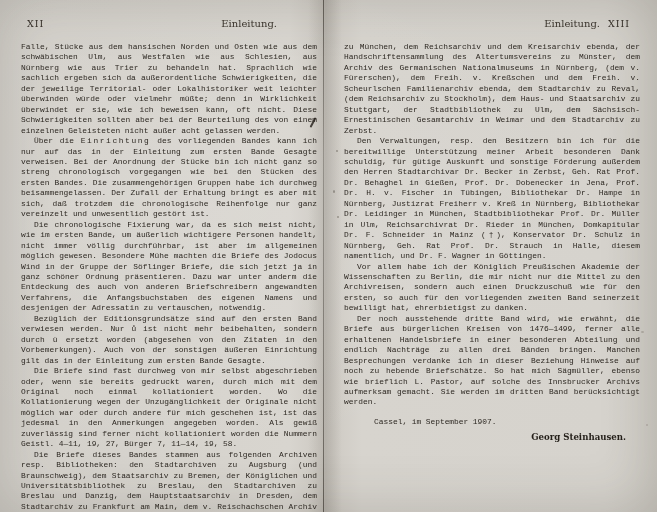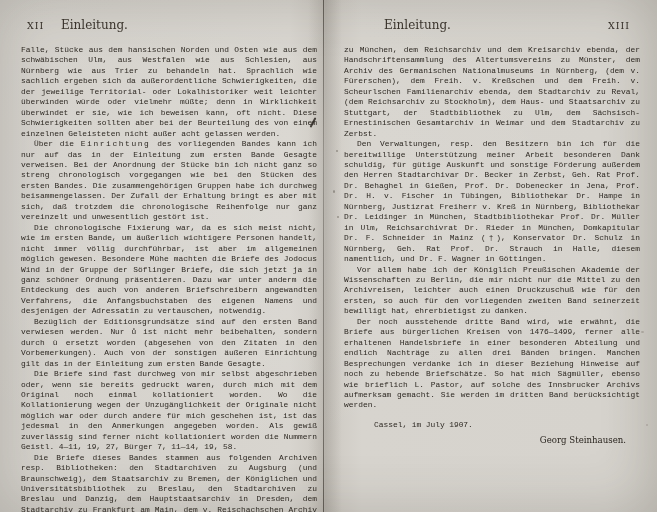--- a/index.html
+++ b/index.html
@@ -41,22 +41,22 @@
     margin-bottom: 13px;
   }
   .pnum {
     font-size: 9.5px;
     letter-spacing: 1px;
     color: #332d26;
   }
   .pnum.pl { text-align: left;  padding-left: 6px;}
   .pnum.pr { text-align: center; padding-right: 2px;}
   .runhead {
-    text-align: left;
-    font-size: 12px;
+    text-align: right;
+    font-size: 10px;
     color: #3a342c;
   }
   .pagebody {
     font-size: 7.9px;
     line-height: 10.45px;
     text-align: justify;
     word-spacing: -0.2px;
     font-family: Liberation Mono, monospace;
   }
   .pagebody p { margin: 0; text-indent: 13px; }
@@ -65,21 +65,21 @@
   .dateline {
     margin-top: 9px !important;
     text-indent: 30px !important;
     text-align: left;
   }
   .signature {
     margin-top: 5px;
     text-align: right;
     padding-right: 14px;
     font-size: 8.6px;
-    font-weight: normal;
+    font-weight: bold;
     color: #241f19;
   }
   
   .pen-mark {
     position: absolute; left: 312px; top: 117px;
     width: 2px; height: 11px;
     background: rgba(35,30,25,0.8);
     transform: rotate(28deg);
     border-radius: 1px;
   }
@@ -116,23 +116,23 @@
 
   <div class="page page-right">
     <div class="pagehead">
       <span class="pnum pl"></span>
       <span class="runhead">Einleitung.</span>
       <span class="pnum pr">XIII</span>
     </div>
     <div class="pagebody">
       <p class="noind">zu München, dem Reichsarchiv und dem Kreisarchiv ebenda, der Handschriftensammlung des Altertumsvereins zu Münster, dem Archiv des Germanischen Nationalmuseums in Nürnberg, (dem v. Fürerschen), dem Freih. v. Kreßschen und dem Freih. v. Scheurlschen Familienarchiv ebenda, dem Stadtarchiv zu Reval, (dem Reichsarchiv zu Stockholm), dem Haus- und Staatsarchiv zu Stuttgart, der Stadtbibliothek zu Ulm, dem Sächsisch-Ernestinischen Gesamtarchiv in Weimar und dem Stadtarchiv zu Zerbst.</p>
       <p>Den Verwaltungen, resp. den Besitzern bin ich für die bereitwillige Unterstützung meiner Arbeit besonderen Dank schuldig, für gütige Auskunft und sonstige Förderung außerdem den Herren Stadtarchivar Dr. Becker in Zerbst, Geh. Rat Prof. Dr. Behaghel in Gießen, Prof. Dr. Dobenecker in Jena, Prof. Dr. H. v. Fischer in Tübingen, Bibliothekar Dr. Hampe in Nürnberg, Justizrat Freiherr v. Kreß in Nürnberg, Bibliothekar Dr. Leidinger in München, Stadtbibliothekar Prof. Dr. Müller in Ulm, Reichsarchivrat Dr. Rieder in München, Domkapitular Dr. F. Schneider in Mainz (†), Konservator Dr. Schulz in Nürnberg, Geh. Rat Prof. Dr. Strauch in Halle, diesem namentlich, und Dr. F. Wagner in Göttingen.</p>
-      <p>Vor allem habe ich der Königlich Preußischen Akademie der Wissenschaften zu Berlin, die mir nicht nur die Mittel zu den Archivreisen, leichter auch einen Druckzuschuß wie für den ersten, so auch für den vorliegenden zweiten Band seinerzeit bewilligt hat, ehrerbietigst zu danken.</p>
+      <p>Vor allem habe ich der Königlich Preußischen Akademie der Wissenschaften zu Berlin, die mir nicht nur die Mittel zu den Archivreisen, sondern auch einen Druckzuschuß wie für den ersten, so auch für den vorliegenden zweiten Band seinerzeit bewilligt hat, ehrerbietigst zu danken.</p>
       <p>Der noch ausstehende dritte Band wird, wie erwähnt, die Briefe aus bürgerlichen Kreisen von 1476—1499, ferner alle erhaltenen Handelsbriefe in einer besonderen Abteilung und endlich Nachträge zu allen drei Bänden bringen. Manchen Besprechungen verdanke ich in dieser Beziehung Hinweise auf noch zu hebende Briefschätze. So hat mich Sägmüller, ebenso wie brieflich L. Pastor, auf solche des Innsbrucker Archivs aufmerksam gemacht. Sie werden im dritten Band berücksichtigt werden.</p>
-      <p class="dateline">Cassel, im July 1907.</p>
+      <p class="dateline">Cassel, im September 1907.</p>
     </div>
     <div class="signature">Georg Steinhausen.</div>
   </div>
 
   <i class="pen-mark"></i>
   <i class="speck s1"></i>
   <i class="speck s2"></i>
   <i class="speck s3"></i>
   <i class="speck s4"></i>
   <i class="speck s5"></i>

